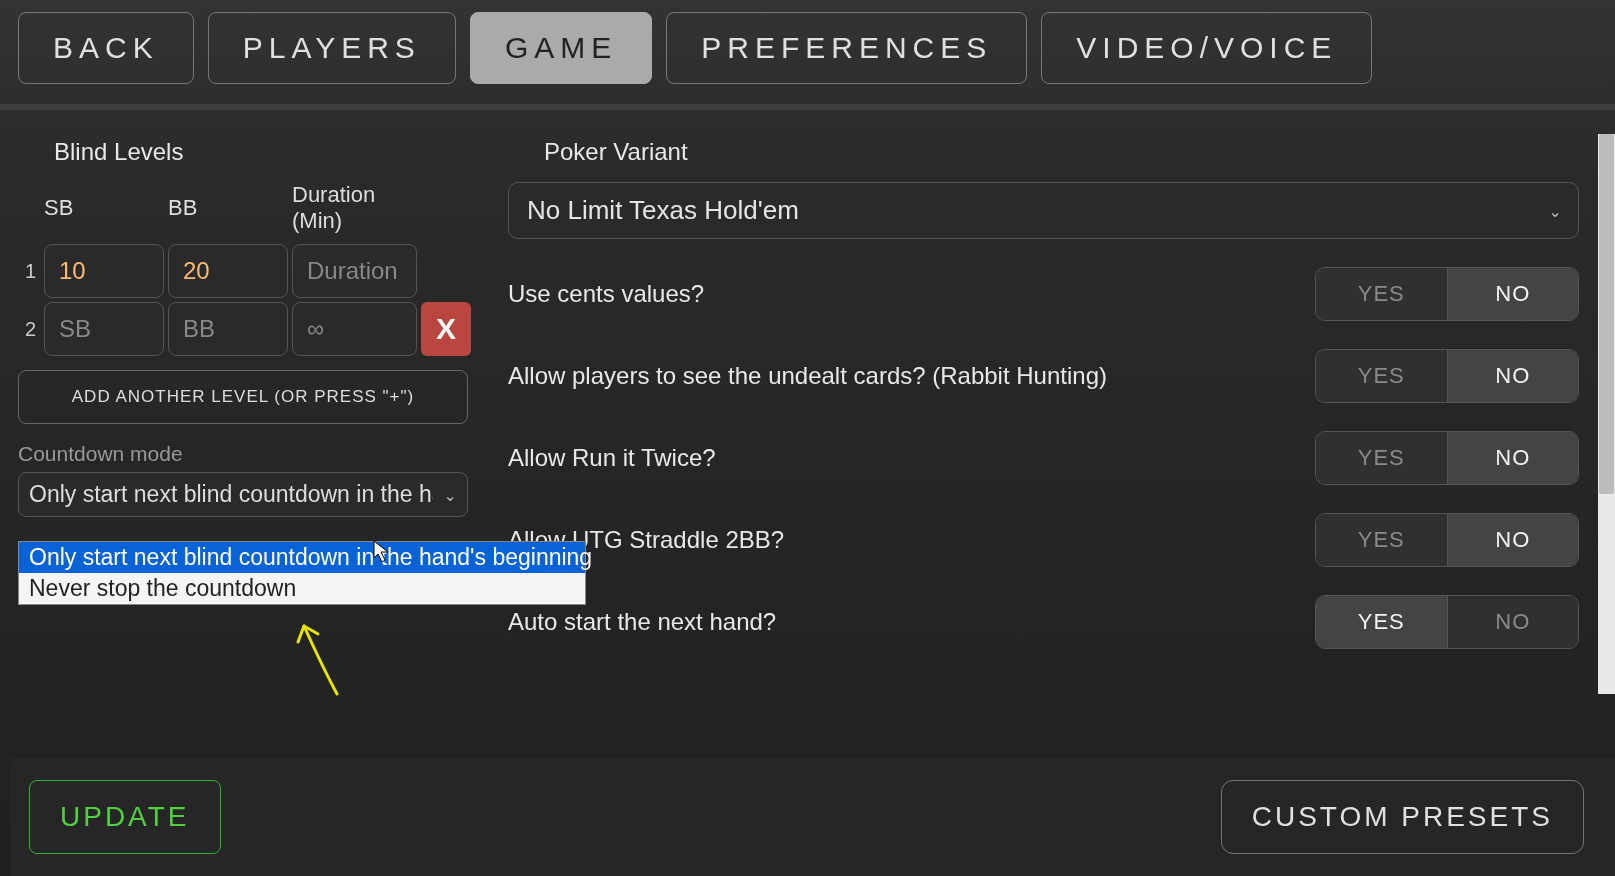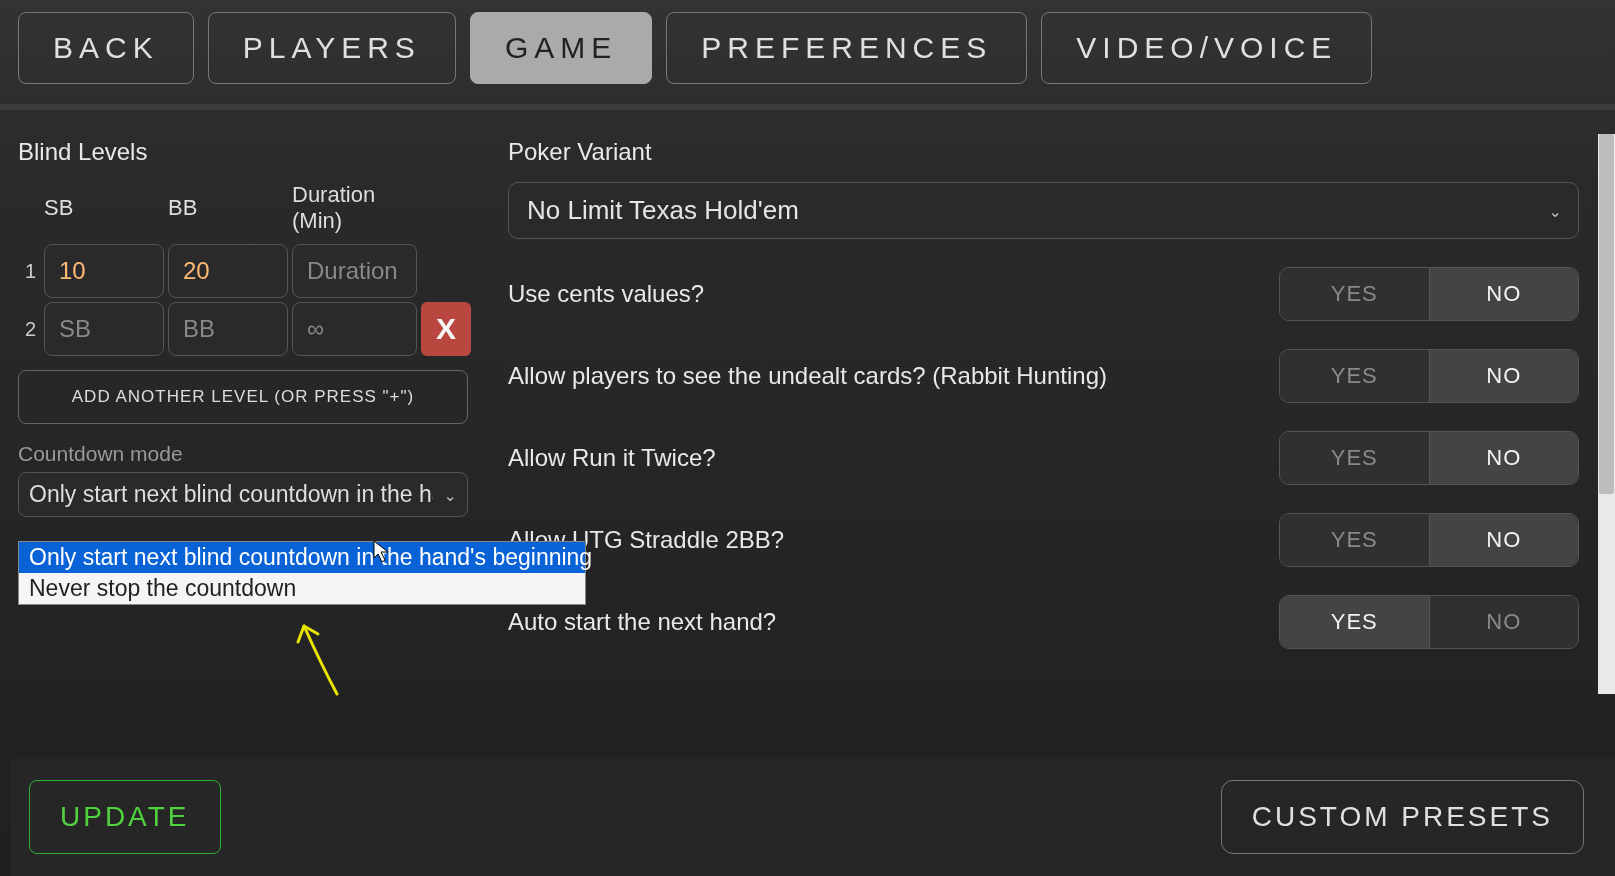--- a/index.html
+++ b/index.html
@@ -59,20 +59,21 @@
   
   .left {
     width: 460px;
     position: relative;
   }
   .section-title {
     font-size: 24px;
     color: #e8e8e8;
     font-weight: 400;
     margin-bottom: 16px;
+    margin-left: 36px;
   }
   .blind-grid {
     display: grid;
     grid-template-columns: 22px 120px 120px 125px 55px;
     gap: 4px 4px;
     align-items: center;
   }
   .col-head {
     font-size: 22px;
     color: #ddd;
@@ -189,21 +190,21 @@
     align-items: center;
     justify-content: space-between;
     margin-top: 28px;
   }
   .opt-label { font-size: 24px; color: #e8e8e8; }
   .toggle {
     display: flex;
     border: 1px solid #555;
     border-radius: 10px;
     overflow: hidden;
-    width: 300px;
+    width: 264px;
     height: 54px;
   }
   .tg {
     flex: 1;
     background: transparent;
     border: none;
     color: #e5e5e5;
     font-size: 22px;
     letter-spacing: 1px;
     cursor: pointer;

